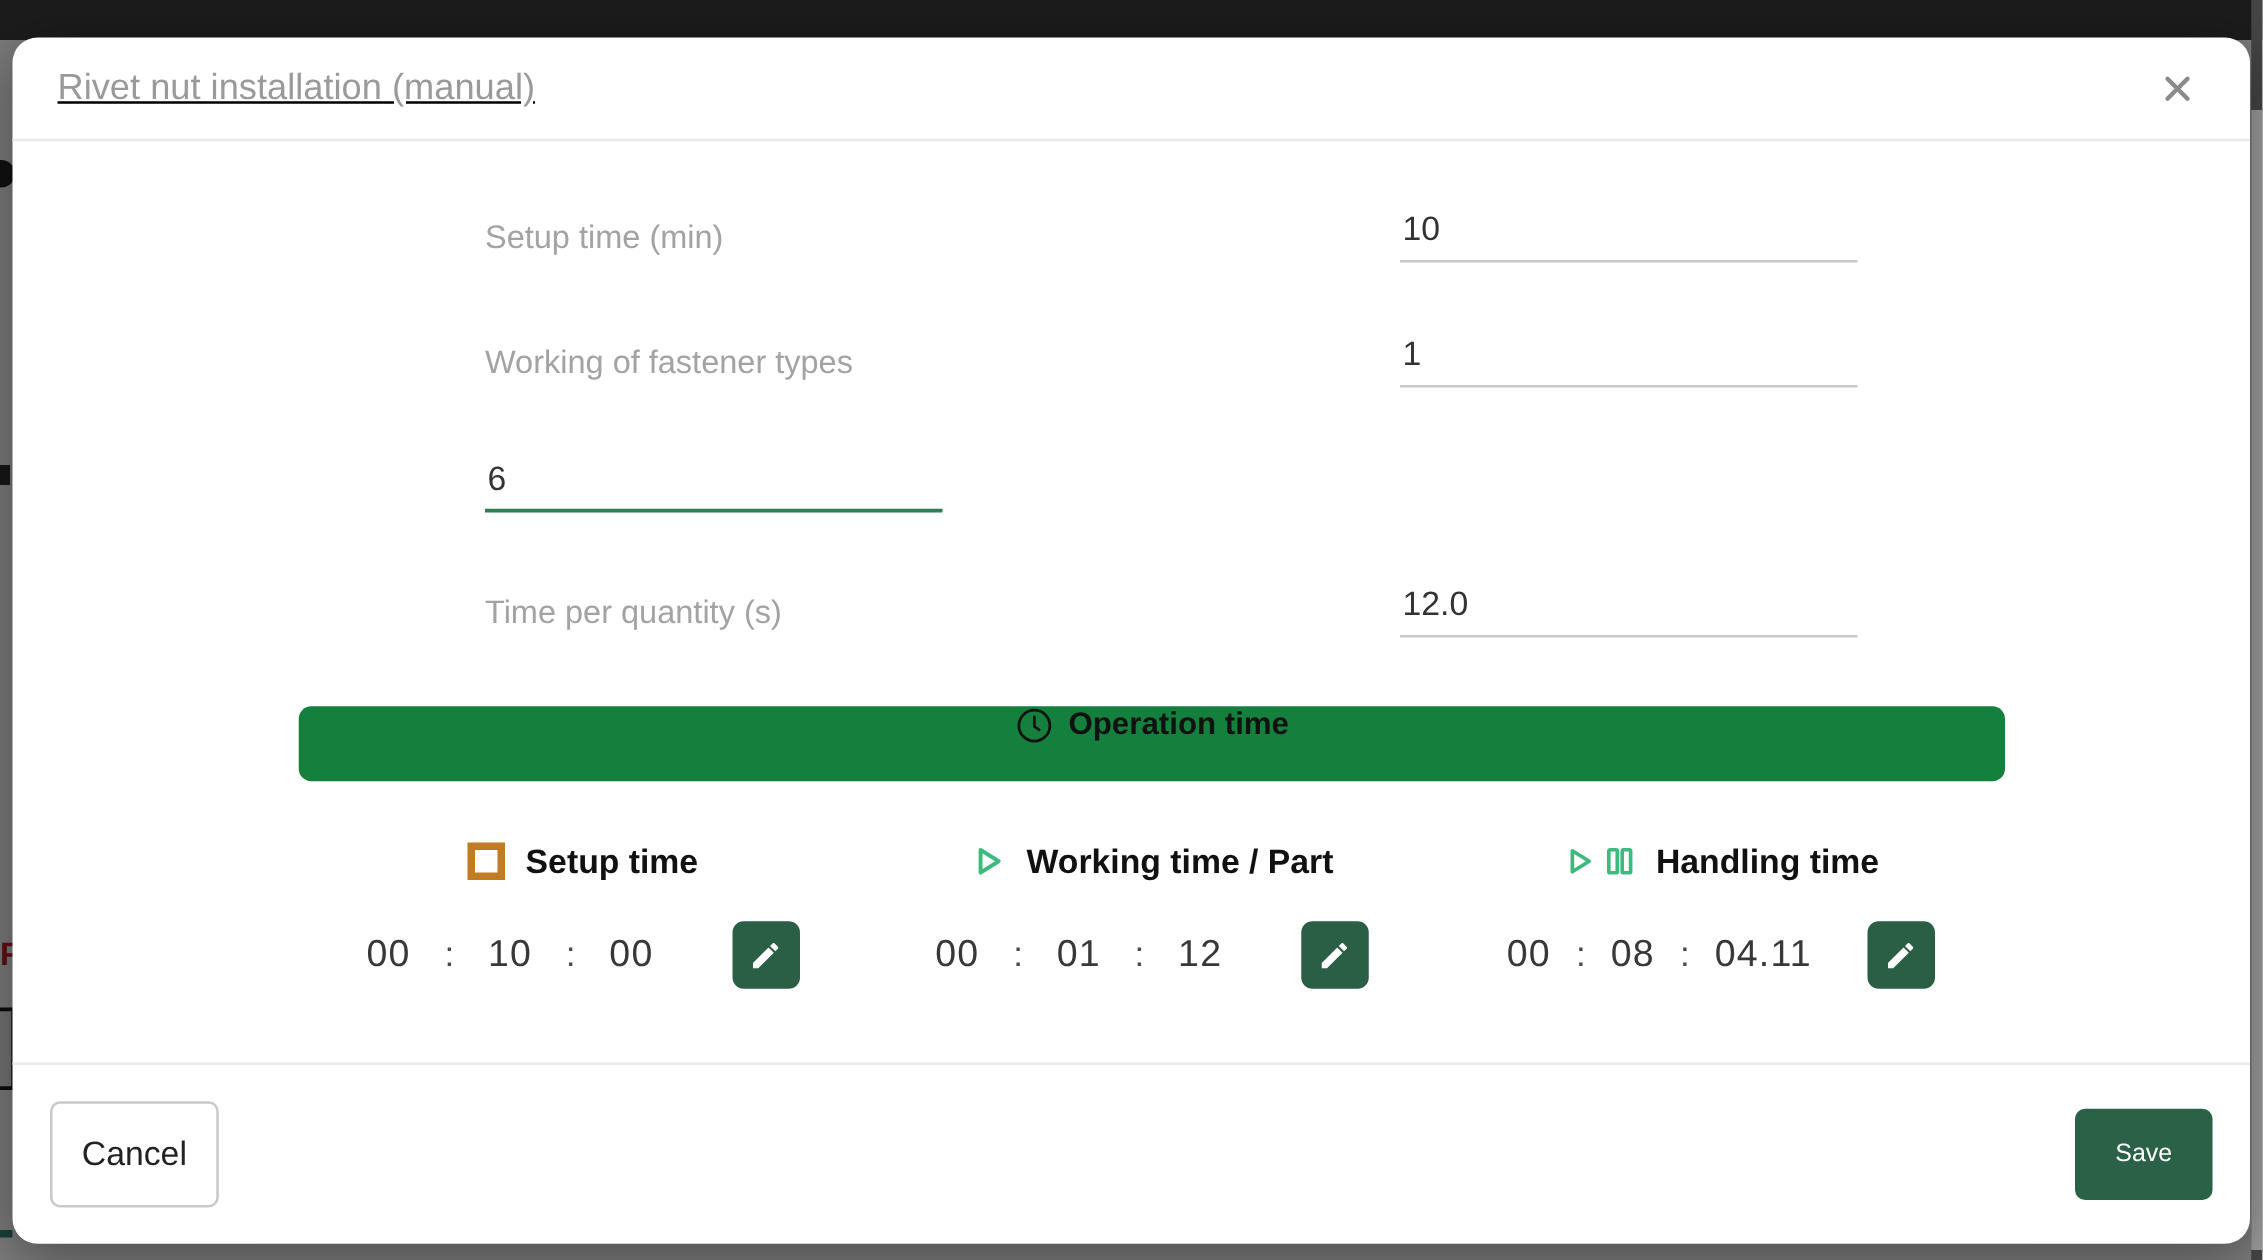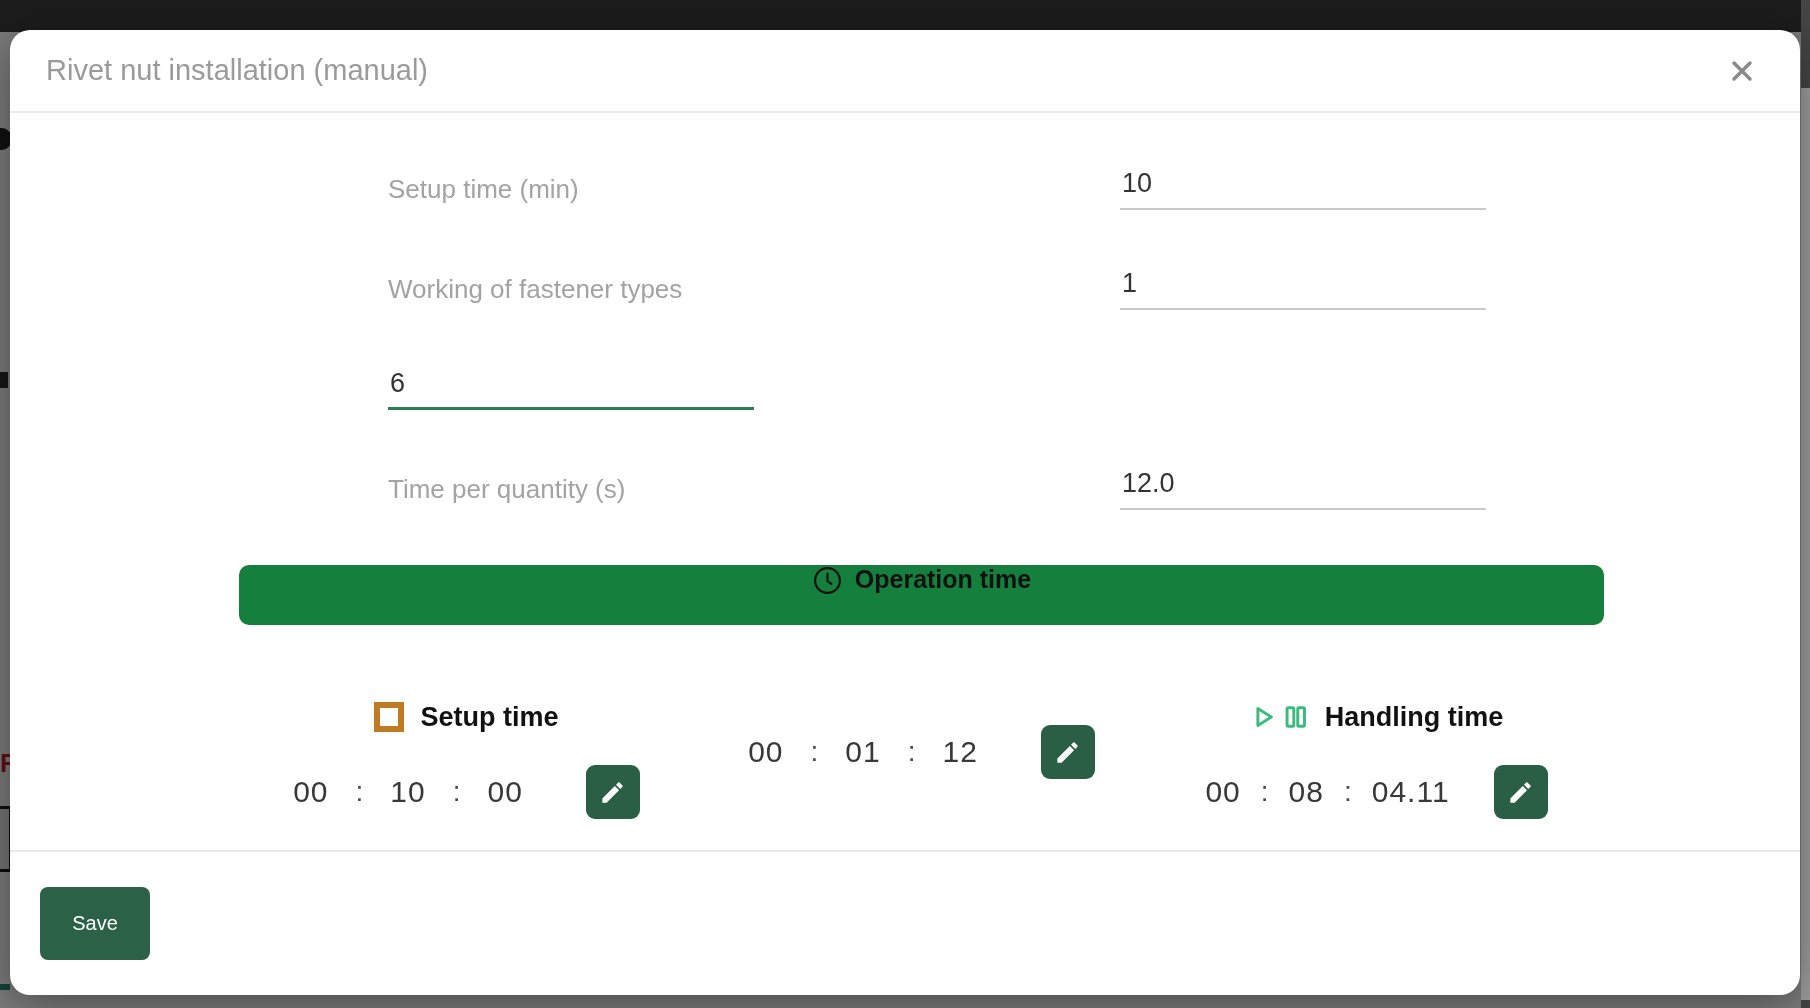--- a/index.html
+++ b/index.html
@@ -30,20 +30,21 @@
   .modal {
     position: absolute; left: 10px; top: 30px; width: 1790px; height: 965px;
     background: #ffffff; border-radius: 20px; z-index: 10;
     box-shadow: 0 10px 45px rgba(0,0,0,0.4);
     display: flex; flex-direction: column;
   }
   .modal-header {
     height: 83px; flex: none; padding: 0 36px;
     display: flex; align-items: center; justify-content: space-between;
     border-bottom: 2px solid #eaeaea;
+    text-decoration: underline;
   }
   .modal-title { font-size: 29px; color: #9a9a9a; font-weight: 400; }
   .close-btn { background: none; border: none; cursor: pointer; padding: 6px; line-height: 0; }
 
   .modal-body { flex: 1; padding-top: 26px; position: relative; padding-left: 33px; }
 
   .field-row { display: flex; align-items: center; height: 100px; padding-left: 345px; }
   .field-label { width: 732px; flex: none; font-size: 26px; color: #a3a3a3; }
   .field-input {
     width: 366px; border: none; outline: none; background: transparent;
@@ -52,21 +53,21 @@
   }
   .field-input.focused { border-bottom: 3px solid #2e7d55; padding-bottom: 8px; }
 
   .op-bar {
     margin: 26px 196px 0; height: 60px; border-radius: 10px; background: #15803d;
     display: flex; align-items: flex-start; justify-content: center; gap: 12px;
     font-size: 25px; font-weight: bold; color: #111111;
   }
 
   .timers { margin: 44px 196px 0; display: flex; }
-  .timer-col { flex: 1; display: flex; flex-direction: column; align-items: center; margin-top: 28px; }
+  .timer-col { flex: 1; display: flex; flex-direction: column; align-items: center; }
   .timer-head { display: flex; align-items: center; gap: 16px; height: 40px; }
   .timer-name { font-size: 27px; font-weight: bold; color: #111111; }
   .icon-square { width: 30px; height: 30px; border: 6px solid #c07b23; background: #ffffff; flex: none; }
   .icon-pair { display: flex; align-items: center; gap: 5px; }
   .timer-row { margin-top: 28px; display: flex; align-items: center; gap: 27px; }
   .t-digit { font-size: 30px; color: #383838; letter-spacing: 1px; text-align: center; }
   .t-colon { font-size: 28px; color: #4a4a4a; }
   .edit-btn {
     width: 54px; height: 54px; margin-left: 36px; border: none; border-radius: 9px;
     background: #2a5f46; cursor: pointer;
@@ -183,20 +184,28 @@
             <span style="line-height:0">
               <svg width="27" height="27" viewBox="0 0 24 24" fill="#ffffff">
                 <path d="M3 17.25V21h3.75L17.81 9.94l-3.75-3.75L3 17.25zM20.71 7.04c.39-.39.39-1.02 0-1.41l-2.34-2.34c-.39-.39-1.02-.39-1.41 0l-1.83 1.83 3.75 3.75 1.83-1.83z"></path>
               </svg>
             </span>
           </button>
         </div>
       </div>
 
       <div class="timer-col">
+        <div class="timer-head">
+          <span style="line-height:0">
+            <svg width="29" height="32" viewBox="0 0 24 24" fill="none" stroke="#3dba7e" stroke-width="2.6" stroke-linejoin="round">
+              <path d="M7 4.5 19 12 7 19.5z"></path>
+            </svg>
+          </span>
+          <span class="timer-name">Working time / Part</span>
+        </div>
         <div class="timer-row">
           <span class="t-digit">00</span>
           <span class="t-colon">:</span>
           <span class="t-digit">01</span>
           <span class="t-colon">:</span>
           <span class="t-digit">12</span>
           <button class="edit-btn">
             <span style="line-height:0">
               <svg width="27" height="27" viewBox="0 0 24 24" fill="#ffffff">
                 <path d="M3 17.25V21h3.75L17.81 9.94l-3.75-3.75L3 17.25zM20.71 7.04c.39-.39.39-1.02 0-1.41l-2.34-2.34c-.39-.39-1.02-.39-1.41 0l-1.83 1.83 3.75 3.75 1.83-1.83z"></path>
@@ -232,16 +241,17 @@
               </svg>
             </span>
           </button>
         </div>
       </div>
 
     </div>
   </div>
 
   <div class="modal-footer">
+    <button class="cancel-btn">Cancel</button>
     <button class="save-btn">Save</button>
   </div>
 
 </div>
 
 </body></html>

